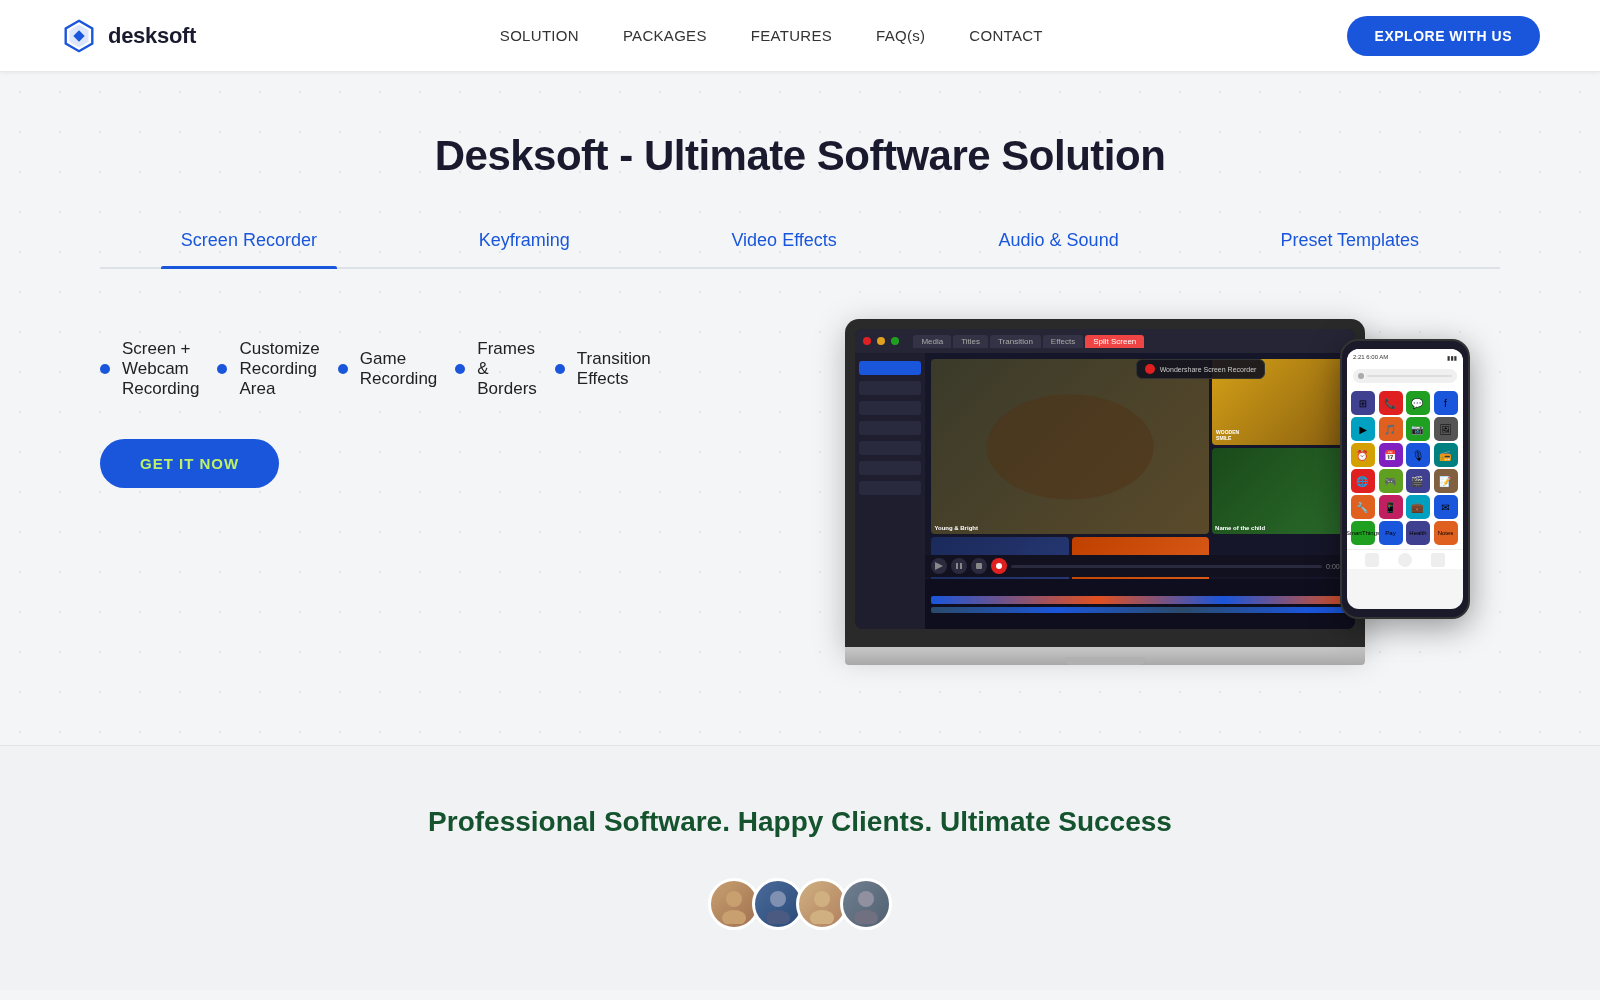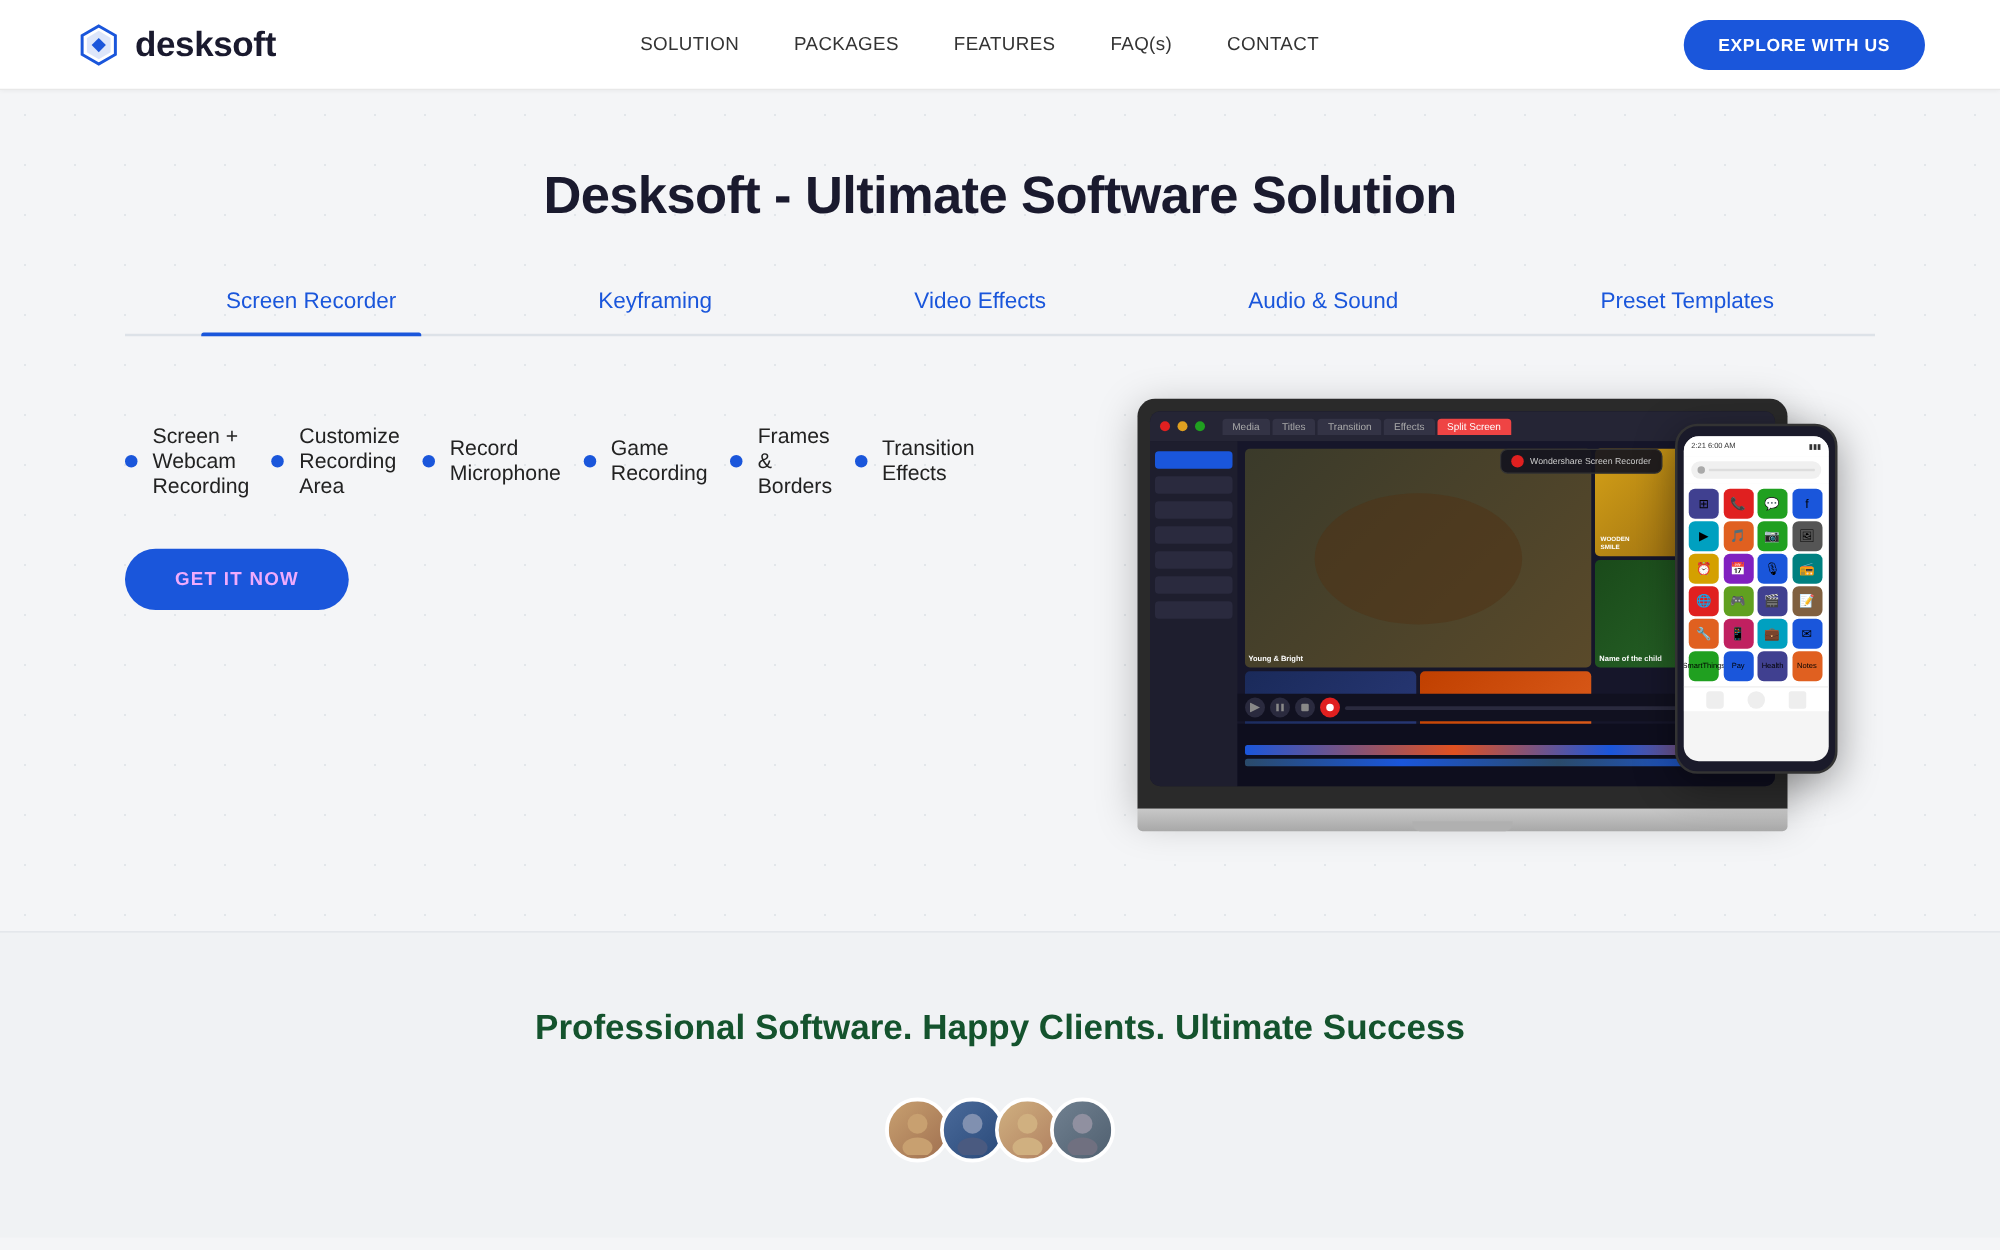--- a/index.html
+++ b/index.html
@@ -23,21 +23,21 @@
       display: flex;
       align-items: center;
       gap: 10px;
       text-decoration: none;
     }
     .logo-icon {
       width: 38px;
       height: 38px;
     }
     .logo-text {
-      font-size: 28px;
+      font-size: 22px;
       font-weight: 700;
       color: #1a1a2e;
       letter-spacing: -0.3px;
     }
     .nav-links {
       display: flex;
       align-items: center;
       gap: 44px;
       list-style: none;
     }
@@ -137,21 +137,21 @@
     .features-list ul li::before {
       content: '';
       width: 10px;
       height: 10px;
       border-radius: 50%;
       background: #1a56db;
       flex-shrink: 0;
     }
     .get-it-btn {
       background: #1a56db;
-      color: #f0abfc;
+      color: #bef264;
       border: none;
       border-radius: 30px;
       padding: 16px 40px;
       font-size: 15px;
       font-weight: 700;
       letter-spacing: 1px;
       cursor: pointer;
       text-transform: uppercase;
     }
 
@@ -520,21 +520,20 @@
     <div class="tab-item">Audio &amp; Sound</div>
     <div class="tab-item">Preset Templates</div>
   </div>
 
   <div class="content-area">
 
     <div class="features-list">
       <ul>
         <li>Screen + Webcam Recording</li>
         <li>Customize Recording Area</li>
-        <li>Record Microphone</li>
         <li>Game Recording</li>
         <li>Frames &amp; Borders</li>
         <li>Transition Effects</li>
       </ul>
       <button class="get-it-btn">GET IT NOW</button>
     </div>
 
     <div class="mockup-area">
 
       <div class="laptop">

